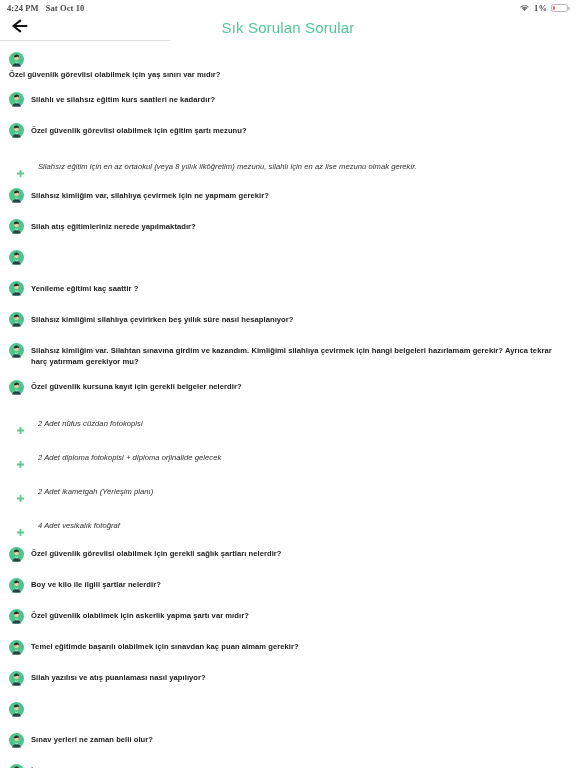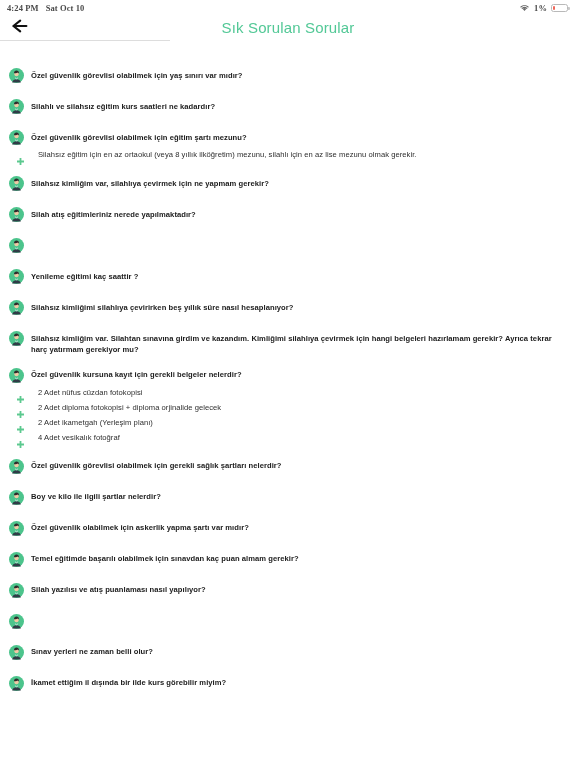--- a/index.html
+++ b/index.html
@@ -98,21 +98,21 @@
   .list {
     padding: 0;
   }
   .q-row {
     display: flex;
     align-items: flex-start;
     padding: 0 14px 0 9px;
     margin-top: 12px;
     min-height: 19px;
   }
-  .q-row:first-child { margin-top: 27px; }
+  .q-row:first-child { margin-top: 11px; flex-direction: column; }
 
   .avatar {
     flex: 0 0 auto;
     width: 15px;
     height: 15px;
     margin-right: 7px;
     margin-top: 0px;
   }
   .q-text {
     font-size: 7.6px;
@@ -120,21 +120,23 @@
     color: #1b1b1b;
     line-height: 11.5px;
     letter-spacing: 0.05px;
     padding-top: 1.5px;
   }
 
   .b-row {
     display: flex;
     align-items: flex-start;
     padding: 0 14px 0 17px;
+    margin-top: 19px;
     min-height: 15px;
+    font-style: italic;
   }
   .bullet {
     flex: 0 0 auto;
     width: 7px;
     height: 7px;
     margin-right: 14px;
     margin-top: 2px;
   }
   .b-text {
     font-size: 7.6px;

